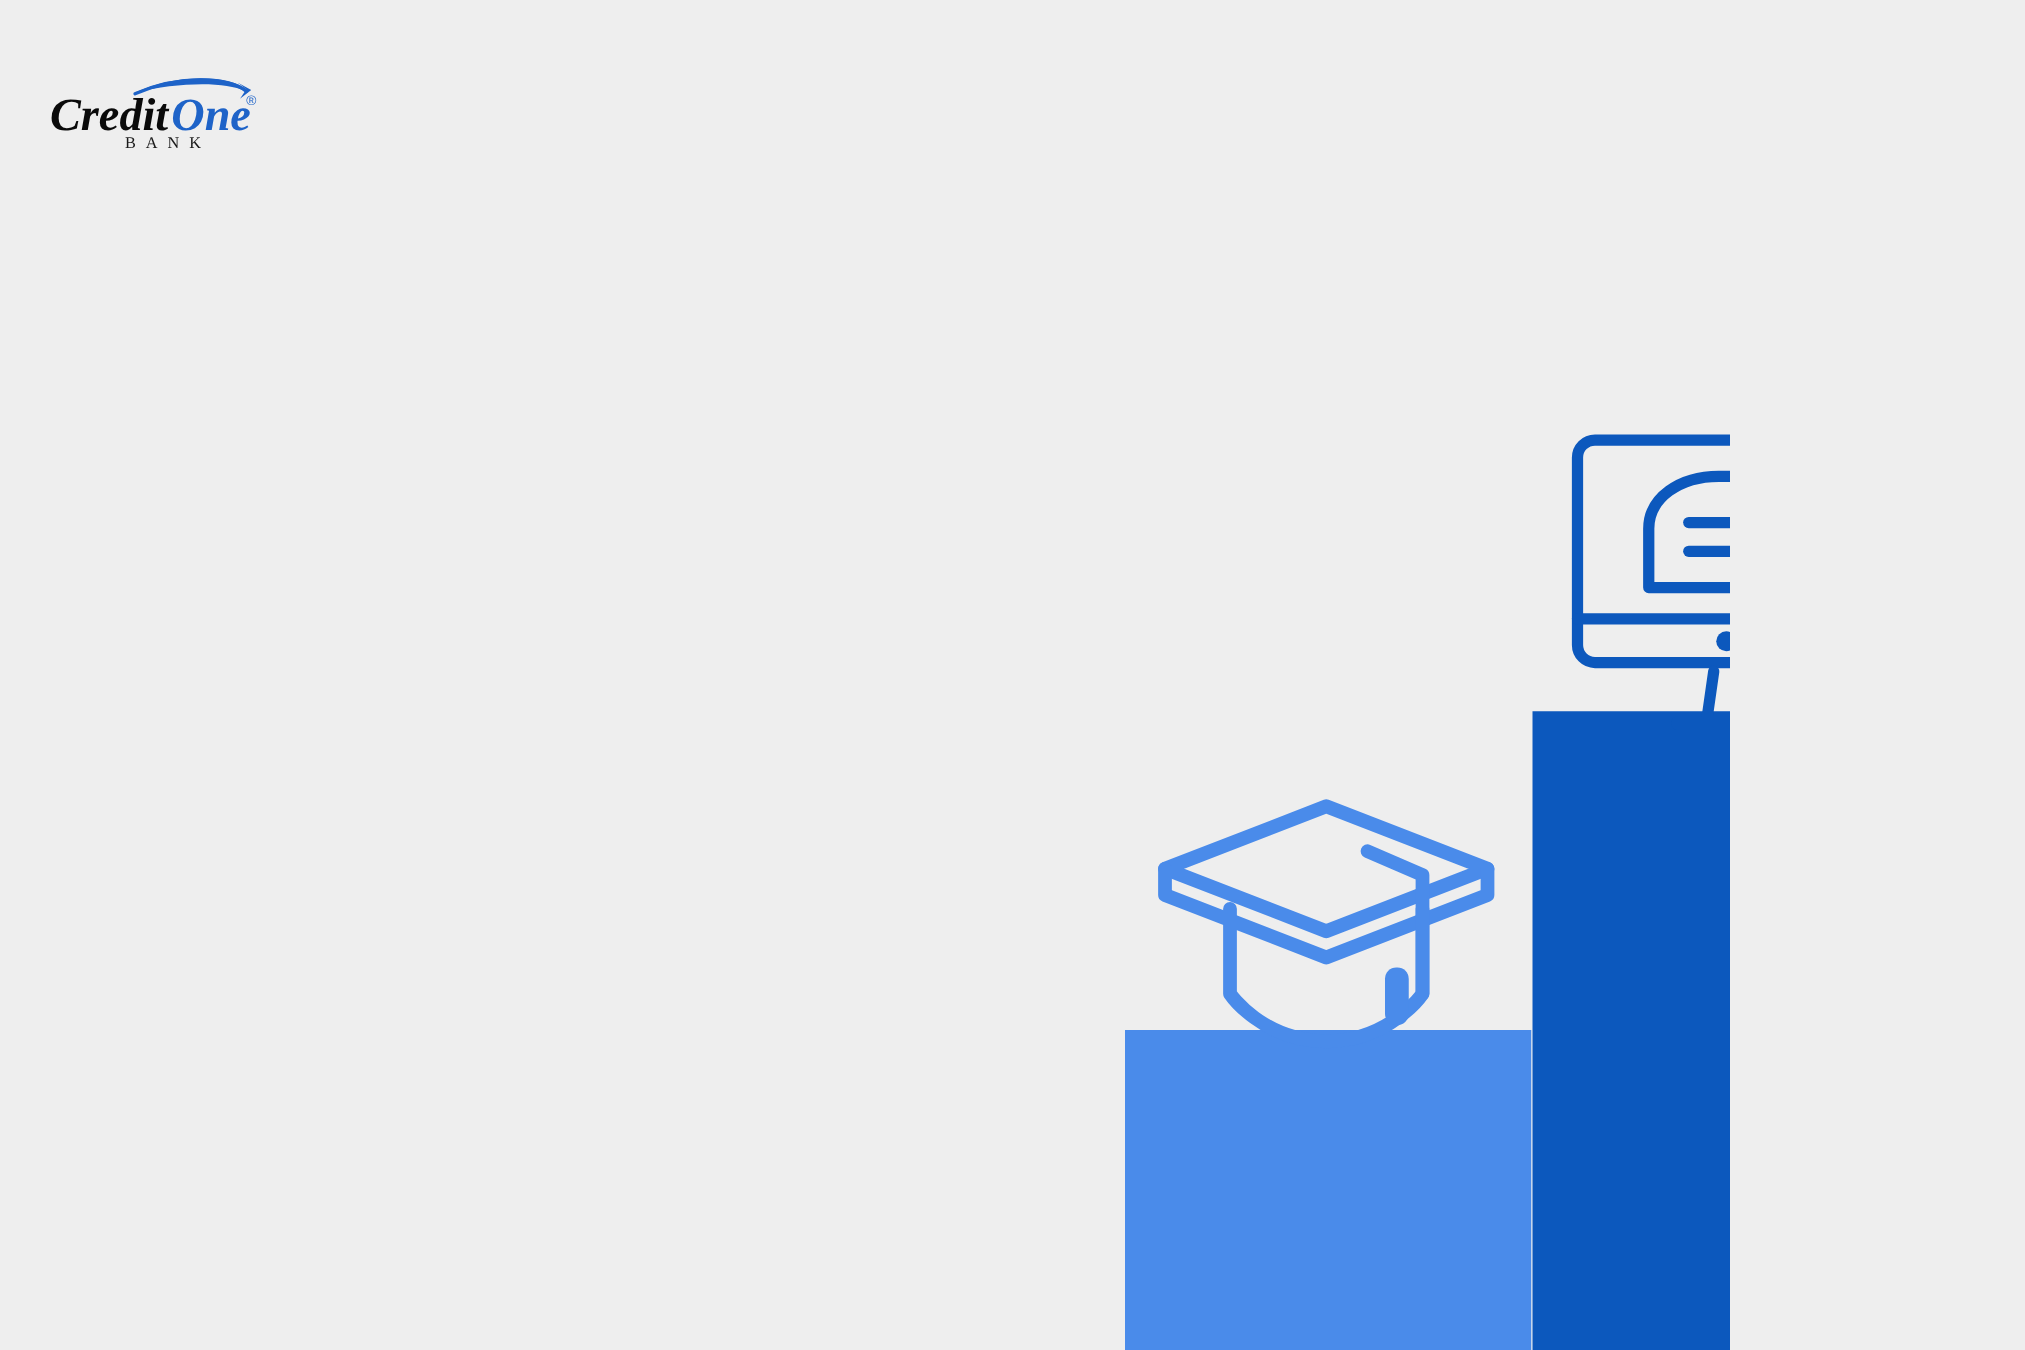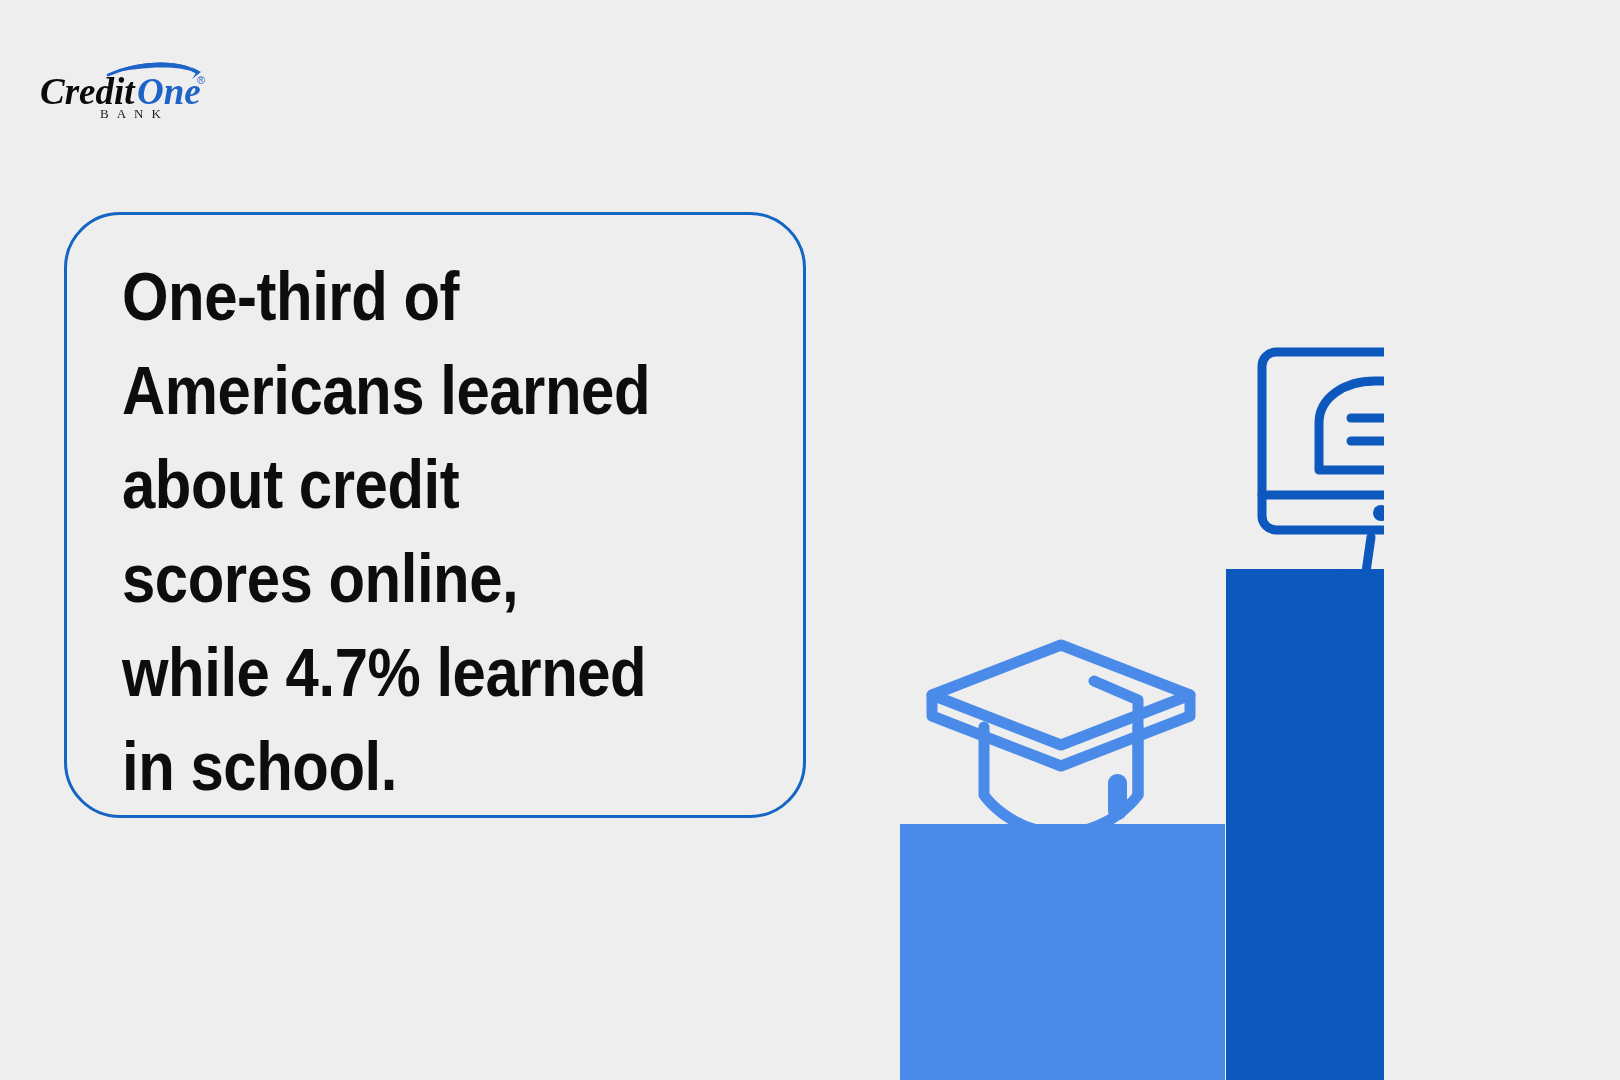--- a/index.html
+++ b/index.html
@@ -113,28 +113,20 @@
       <text x="2" y="52" font-family="'Liberation Serif', serif" font-size="37" font-weight="bold" font-style="italic" fill="#0a0a0a">Credit</text>
 
       <text x="99" y="52" font-family="'Liberation Serif', serif" font-size="37" font-weight="bold" font-style="italic" fill="#1e63c8">One</text>
 
       <text x="159" y="32" font-family="'Liberation Sans', sans-serif" font-size="11" fill="#1e63c8">®</text>
 
       <text x="62" y="66" font-family="'Liberation Serif', serif" font-size="13" letter-spacing="8" fill="#1a1a1a">BANK</text>
     </svg>
   </div>
 
-  <div class="callout">
-    <p class="callout-text">One-third of
-Americans learned
-about credit
-scores online,
-while 4.7% learned
-in school.</p>
-  </div>
 
   <div class="bar bar-light"></div>
   <div class="bar bar-dark"></div>
 
   <div class="icon-monitor">
     <svg width="252" height="240" viewBox="0 0 252 240" xmlns="http://www.w3.org/2000/svg">
       <g fill="none" stroke="#0c58bd" stroke-width="9" stroke-linecap="round" stroke-linejoin="round">
 
         <rect x="7" y="7" width="238" height="178" rx="14" ry="14"></rect>
 

